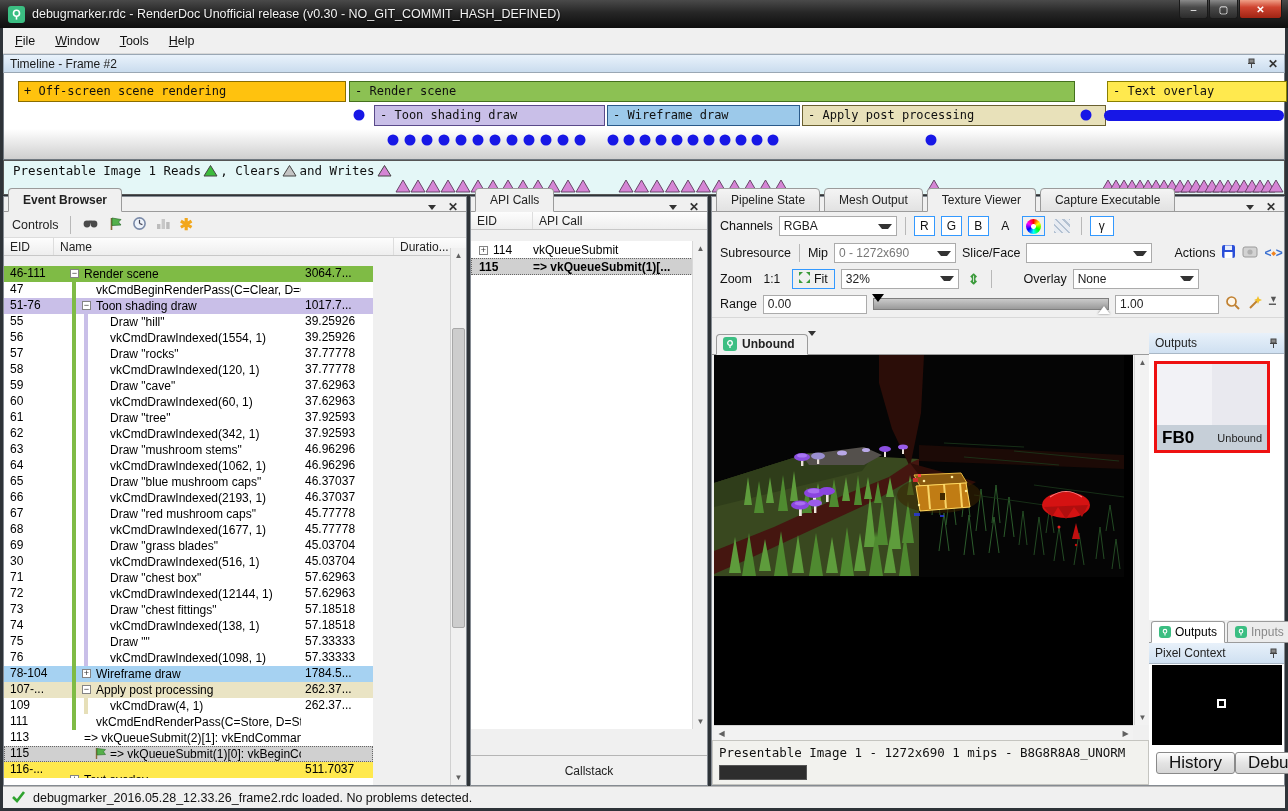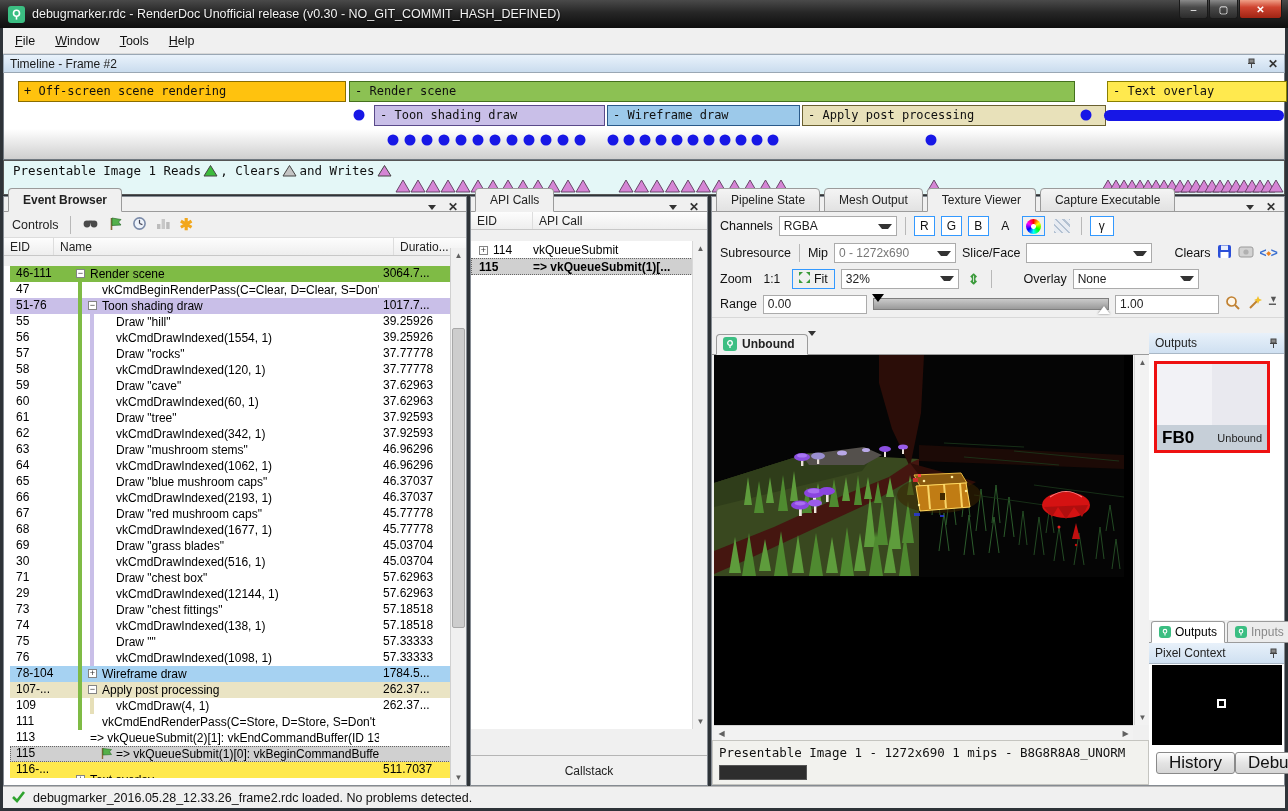--- a/index.html
+++ b/index.html
@@ -46,21 +46,21 @@
   .tab.active{background:#f0f0f0;border-bottom-color:#f0f0f0;}
   .tab.bold{font-weight:bold;}
   .tabbar .ticons{position:absolute;right:8px;top:5px;display:flex;gap:12px;align-items:center;color:#333;}
   .dd-arrow{width:0;height:0;border-left:4px solid transparent;border-right:4px solid transparent;border-top:5px solid #333;}
   .x-glyph{font-size:12px;color:#333;line-height:10px;font-weight:bold;}
   
   #eb-toolbar{height:26px;display:flex;align-items:center;padding-left:8px;font-size:12.5px;color:#222;border-bottom:1px solid #dcdcdc;background:#f0f0f0;gap:9px;}
   .vsep{width:1px;height:18px;background:#b8b8b8;margin:0 2px;}
   .thead{display:flex;height:18px;background:linear-gradient(#fdfdfd,#eee);border-bottom:1px solid #c8c8c8;font-size:12px;color:#222;}
   .thead div{padding:2px 0 0 6px;border-right:1px solid #ddd;}
-  #eb-rows{position:absolute;left:0;top:69px;bottom:0;width:447px;background:#fff;overflow:hidden;padding-left:6px;}
+  #eb-rows{position:absolute;left:0;top:69px;bottom:0;width:369px;background:#fff;overflow:hidden;}
   .erow{display:flex;height:16px;font-size:12px;color:#000;background:#fff;}
   .erow .ce{width:50px;padding-left:6px;flex:none;overflow:hidden;white-space:nowrap;}
   .erow .cn{flex:1;position:relative;overflow:hidden;white-space:nowrap;}
   .erow .cd{width:72px;flex:none;padding-left:4px;overflow:hidden;white-space:nowrap;}
   .bg-green{background:#7fbb45;} .bg-lavender{background:#c9bfe8;} .bg-blue{background:#a6d2f2;}
   .bg-tan{background:#eae4c4;} .bg-yellow{background:#ffe94e;} .bg-sel{background:#d0d0d0;outline:1px dotted #666;outline-offset:-1px;}
   .guide{position:absolute;top:0;bottom:0;width:4px;}
   .exp{display:inline-block;width:9px;height:9px;border:1px solid #848484;background:#fff;font-size:9px;line-height:7px;text-align:center;vertical-align:middle;margin-right:5px;color:#333;}
   .ntext{vertical-align:middle;}
   #eb-scroll{position:absolute;right:0;top:51px;bottom:0;width:16px;background:#f0f0f0;border-left:1px solid #d0d0d0;}
@@ -406,21 +406,21 @@
           <div class="ce">30</div>
           <div class="cn" style="padding-left: 56px;"><div class="guide" style="left: 18px; background: rgb(127, 187, 69);"></div><div class="guide" style="left: 30px; background: rgb(201, 191, 232);"></div><span class="ntext">vkCmdDrawIndexed(516, 1)</span></div>
           <div class="cd">45.03704</div>
         </div>
         <div class="erow">
           <div class="ce">71</div>
           <div class="cn" style="padding-left: 56px;"><div class="guide" style="left: 18px; background: rgb(127, 187, 69);"></div><div class="guide" style="left: 30px; background: rgb(201, 191, 232);"></div><span class="ntext">Draw "chest box"</span></div>
           <div class="cd">57.62963</div>
         </div>
         <div class="erow">
-          <div class="ce">29</div>
+          <div class="ce">72</div>
           <div class="cn" style="padding-left: 56px;"><div class="guide" style="left: 18px; background: rgb(127, 187, 69);"></div><div class="guide" style="left: 30px; background: rgb(201, 191, 232);"></div><span class="ntext">vkCmdDrawIndexed(12144, 1)</span></div>
           <div class="cd">57.62963</div>
         </div>
         <div class="erow">
           <div class="ce">73</div>
           <div class="cn" style="padding-left: 56px;"><div class="guide" style="left: 18px; background: rgb(127, 187, 69);"></div><div class="guide" style="left: 30px; background: rgb(201, 191, 232);"></div><span class="ntext">Draw "chest fittings"</span></div>
           <div class="cd">57.18518</div>
         </div>
         <div class="erow">
           <div class="ce">74</div>
@@ -551,21 +551,21 @@
       <span>Mip</span>
       <div class="sel" style="width:122px;color:#777">
         <span>0 - 1272x690</span>
           <span class="sarr dd-arrow"></span>
       </div>
       <span>Slice/Face</span>
       <div class="sel" style="width:126px">
         <span></span>
           <span class="sarr dd-arrow"></span>
       </div>
-      <span style="margin-left:16px">Clears</span>
+      <span style="margin-left:16px">Actions</span>
       <span><svg width="15" height="15">
             <rect x="1" y="1" width="13" height="13" rx="2" fill="#2b4fd8"></rect>
             <rect x="4" y="1.5" width="7" height="4.5" fill="#e8eefc"></rect>
             <rect x="3.5" y="8" width="8" height="6" fill="#fff"></rect>
           </svg></span>
       <span><svg width="16" height="13">
             <rect x="1" y="2" width="14" height="10" rx="2" fill="#d2d2d2" stroke="#9a9a9a"></rect>
             <circle cx="8" cy="7" r="2.6" fill="#b0b0b0"></circle>
           </svg></span>
       <span style="font-weight:bold;color:#3a6fd0;font-size:12px;">&lt;<span style="color:#f0821e">⬩</span>&gt;</span>

